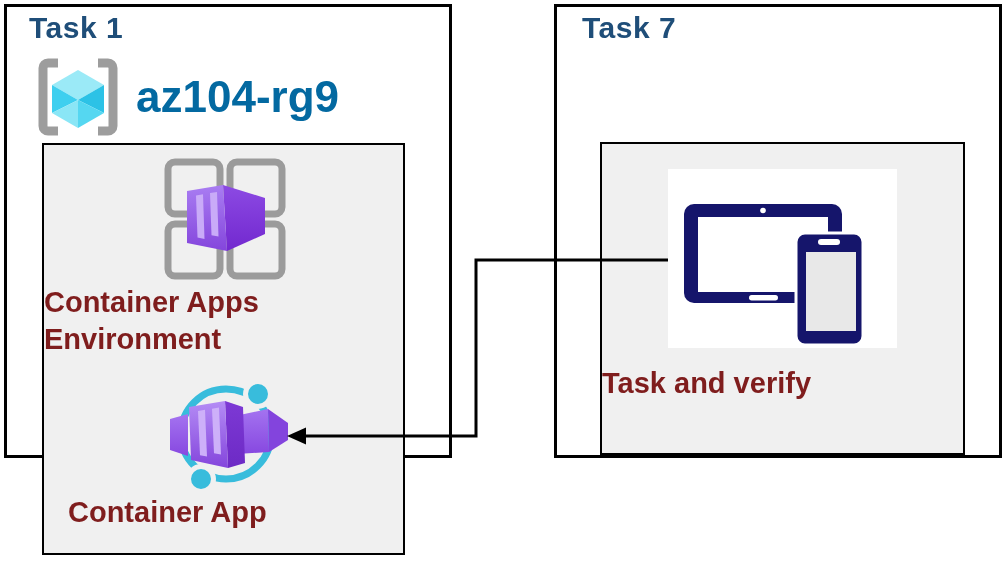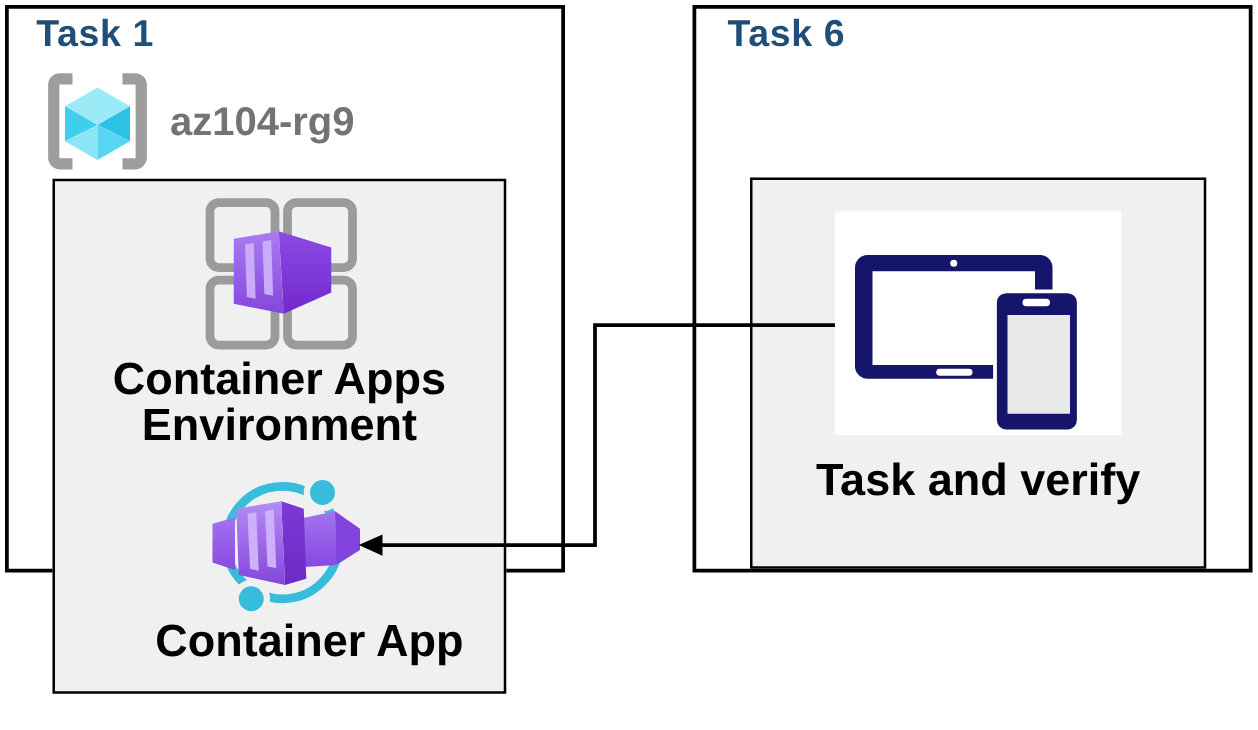--- a/index.html
+++ b/index.html
@@ -14,31 +14,31 @@
   .task1 { left:4px;  width:448px; }
   .task2 { left:554px; width:448px; }
   .task-title {
     position:absolute; left:22px; top:4px;
     font-size:30px; font-weight:bold; color:#1f4e79; letter-spacing:0.5px;
   }
   .rg-row {
     position:absolute; left:26px; top:50px; height:80px;
     display:flex; align-items:center; gap:13px;
   }
-  .rg-name { font-size:32px; font-weight:bold; color:#737373; }
+  .rg-name { font-size:44px; font-weight:bold; color:#0369a1; }
   .inner-box {
     position:absolute; background:#f0f0f0; border:2px solid #000;
     box-sizing:border-box;
   }
   .env-inner  { left:35px; top:136px; width:363px; height:412px; }
   .test-inner { left:43px; top:135px; width:365px; height:313px; }
   .abs { position:absolute; }
   .node-label {
-    position:absolute; left:0; width:100%; text-align:center;
-    font-size:36px; font-weight:bold; color:#000000; line-height:37px;
+    position:absolute; left:0; width:100%; text-align:left;
+    font-size:29px; font-weight:bold; color:#7f1d1d; line-height:37px;
   }
   .env-label  { top:139px; }
   .app-label  { top:349px;margin-left:24px; }
   .test-label { top:221px; }
   .icon-white-plate {
     position:absolute; left:66px; top:25px; width:229px; height:179px;
     background:#ffffff;
   }
   .connector-layer {
     position:absolute; left:0; top:0; width:1006px; height:584px;
@@ -116,21 +116,21 @@
         <polygon points="56,24 74,30 76,86 59,91" fill="url(#appR)"></polygon>
         <polygon points="20,30 56,24 59,91 22,83" fill="url(#appL)"></polygon>
         <polygon points="29,34 36,32.8 38,79.5 31,78.2" fill="#cdb0f9"></polygon>
         <polygon points="43,31.8 50,30.6 52,77.4 45,76.2" fill="#cdb0f9"></polygon>
       </svg>
       <div class="node-label app-label">Container App</div>
     </div>
   </div>
 
   <div class="task-box task2">
-    <div class="task-title" style="left:25px;">Task 6</div>
+    <div class="task-title" style="left:25px;">Task 7</div>
 
     <div class="inner-box test-inner">
       <div class="icon-white-plate">
         <svg width="229" height="179" viewBox="0 0 229 179">
 
           <rect x="16" y="35" width="158" height="99" rx="10" fill="#15156b"></rect>
           <rect x="30" y="48" width="130" height="75" fill="#ffffff"></rect>
           <circle cx="95" cy="41.5" r="2.8" fill="#ffffff"></circle>
           <rect x="81" y="126" width="29" height="5.5" rx="2.7" fill="#ffffff"></rect>
 

